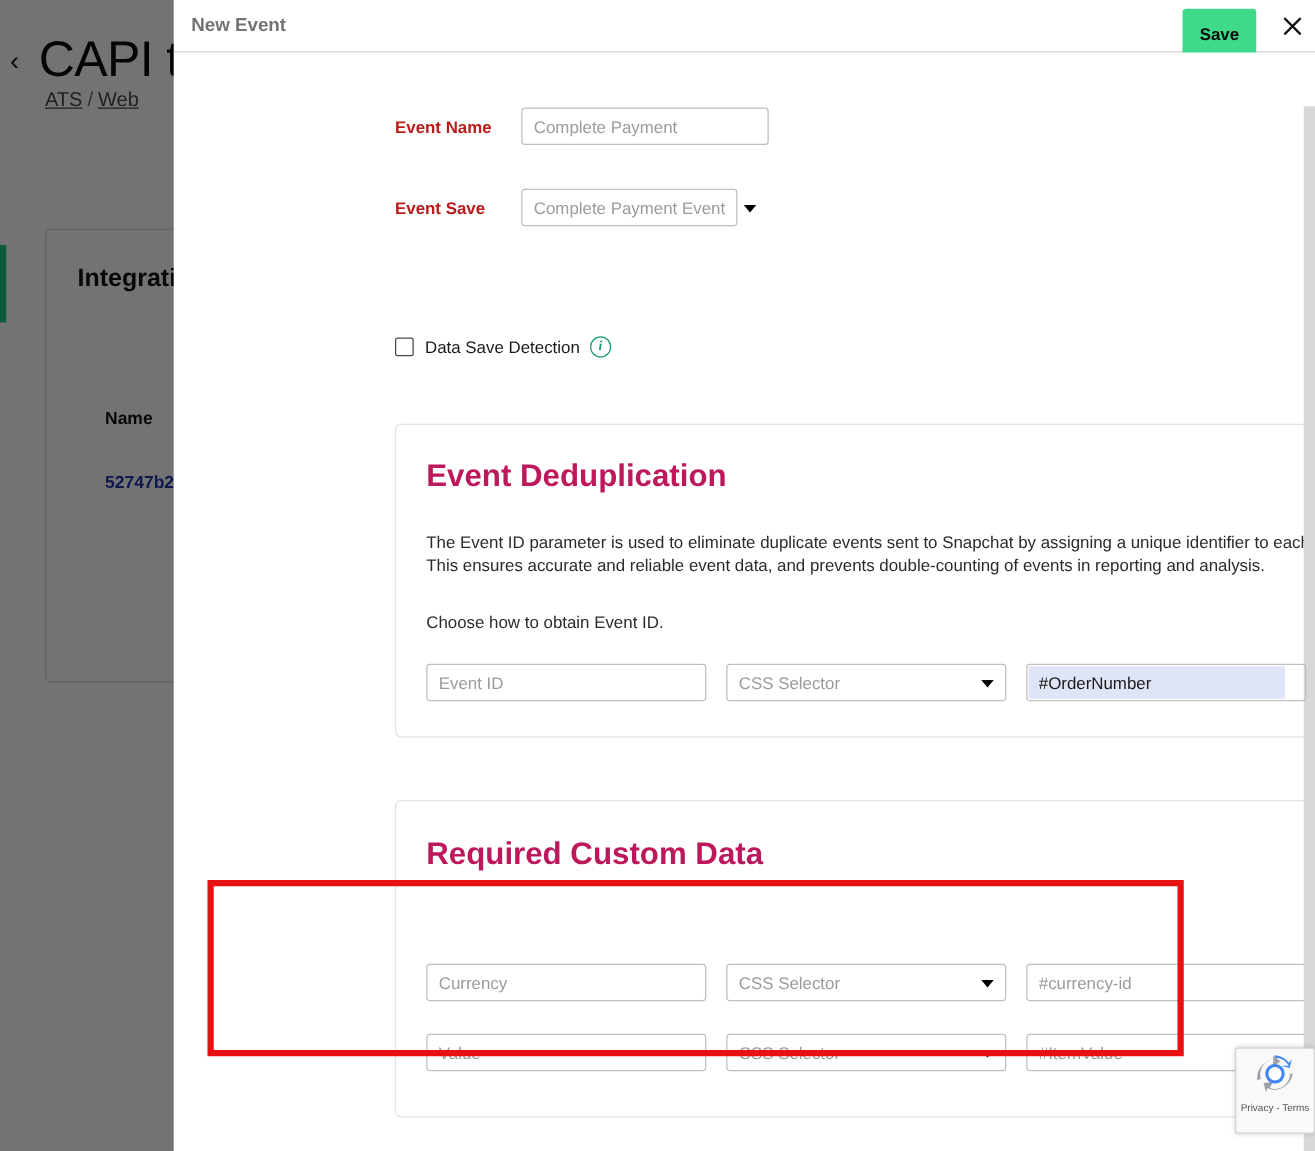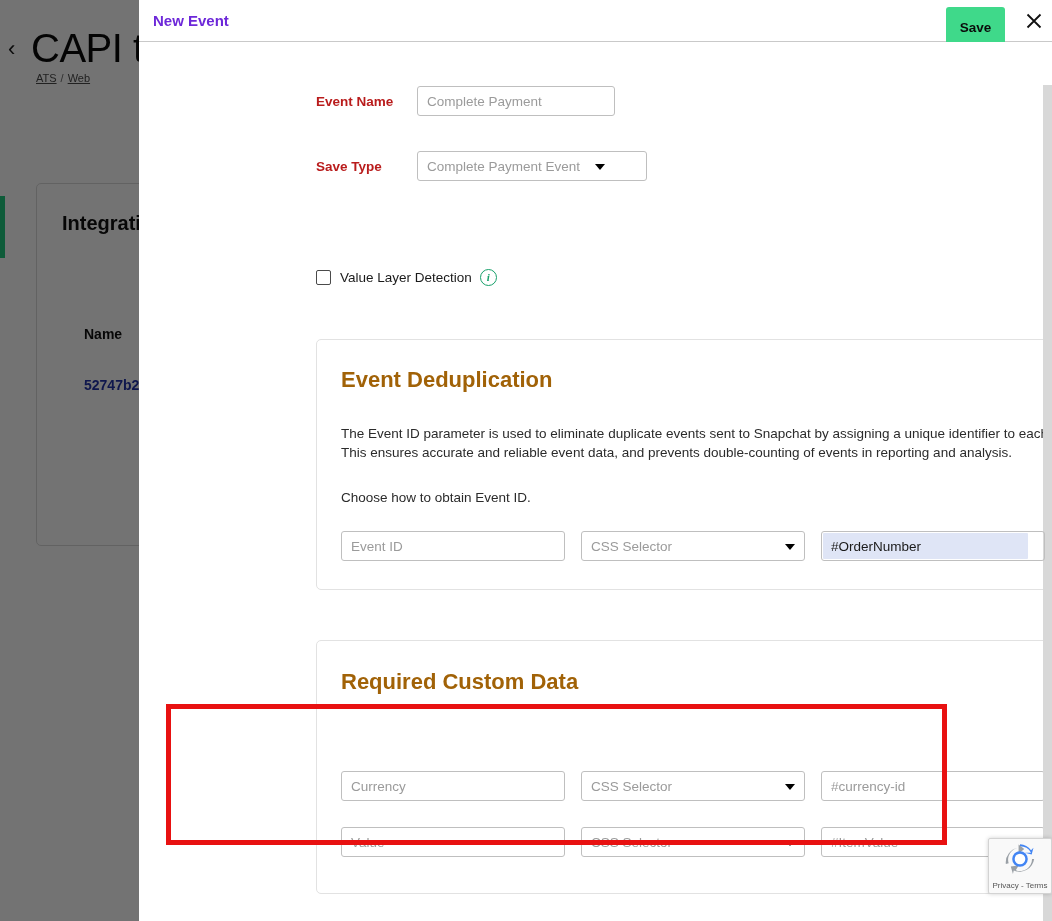--- a/index.html
+++ b/index.html
@@ -42,21 +42,21 @@
     left: 31px; top: 26px;
     font-size: 40px;
     font-weight: 400;
     color: #0b0b0b;
     letter-spacing: -0.5px;
     white-space: nowrap;
   }
   #bg-breadcrumb {
     position: absolute;
     left: 36px; top: 72px;
-    font-size: 11px;
+    font-size: 16px;
     color: #4b4b4b;
     white-space: nowrap;
   }
   #bg-breadcrumb a {
     color: #4b4b4b;
     text-decoration: underline;
   }
   #bg-breadcrumb .sep {
     text-decoration: none;
     margin: 0 4px;
@@ -116,21 +116,21 @@
     height: 42px;
     border-bottom: 1px solid #c9c9c9;
     box-sizing: border-box;
     background: #ffffff;
   }
   #modal-title {
     position: absolute;
     left: 14px; top: 12px;
     font-size: 15px;
     font-weight: bold;
-    color: #6d28d9;
+    color: #737373;
   }
   #save-button {
     position: absolute;
     right: 47px; top: 7px;
     width: 59px; height: 40px;
     background: #3fd98a;
     border: none;
     border-radius: 3px;
     color: #0b0b0b;
     font-size: 13.5px;
@@ -255,23 +255,23 @@
     left: 177px;
     width: 803px;
     background: #ffffff;
     border: 1px solid #e2e2e2;
     border-radius: 5px;
     box-sizing: border-box;
   }
   .section-title {
     position: absolute;
     left: 24px;
-    font-size: 22px;
-    font-weight: bold;
-    color: #a16207;
+    font-size: 25px;
+    font-weight: bold;
+    color: #be185d;
   }
   .section-para {
     position: absolute;
     left: 24px;
     font-size: 13.5px;
     color: #2b2b2b;
     line-height: 19px;
     width: 760px;
   }
   .section-sub {
@@ -335,21 +335,21 @@
     right: 0; top: 43px;
     width: 9px;
     height: 878px;
     background: #d8d8d8;
   }
 
   
   #recaptcha-badge {
     position: absolute;
     left: 988px; top: 838px;
-    width: 64px; height: 56px;
+    width: 64px; height: 69px;
     background: #f9f9f9;
     border: 1px solid #d3d3d3;
     border-radius: 2px;
     box-sizing: border-box;
     box-shadow: 0 0 4px rgba(0,0,0,0.18);
     z-index: 30;
     text-align: center;
   }
   #recaptcha-logo {
     margin-top: 3px;
@@ -393,30 +393,30 @@
   </div>
 
   <div id="modal-body">
 
     <div class="form-row" style="left:177px; top:44px;">
       <div class="form-label">Event Name</div>
       <input class="text-input" style="width: 198px;" id="event-name-input" placeholder="Complete Payment">
     </div>
 
     <div class="form-row" style="left:177px; top:109px;">
-      <div class="form-label">Save Type</div>
+      <div class="form-label">Event Save</div>
       <div class="select-wrap" style="width:198px;">
-        <div class="select-box" style="width:230px;">Complete Payment Event</div>
+        <div class="select-box" style="width:173px;">Complete Payment Event</div>
         <span class="caret"></span>
       </div>
     </div>
 
     <div id="dld-row">
       <div id="dld-checkbox"></div>
-      <div id="dld-label">Value Layer Detection</div>
+      <div id="dld-label">Data Save Detection</div>
       <div id="dld-info">i</div>
     </div>
 
     <div class="section-card" style="top:297px; height:251px;">
       <div class="section-title" style="top:27px;">Event Deduplication</div>
       <div class="section-para" style="top:84px;">The Event ID parameter is used to eliminate duplicate events sent to Snapchat by assigning a unique identifier to each event. This ensures accurate and reliable event data, and prevents double-counting of events in reporting and analysis.</div>
       <div class="section-sub" style="top:150px;">Choose how to obtain Event ID.</div>
 
       <div class="triple-row" style="top:191px;justify-content:center;">
         <input class="text-input inp-first" placeholder="Event ID" style="">

